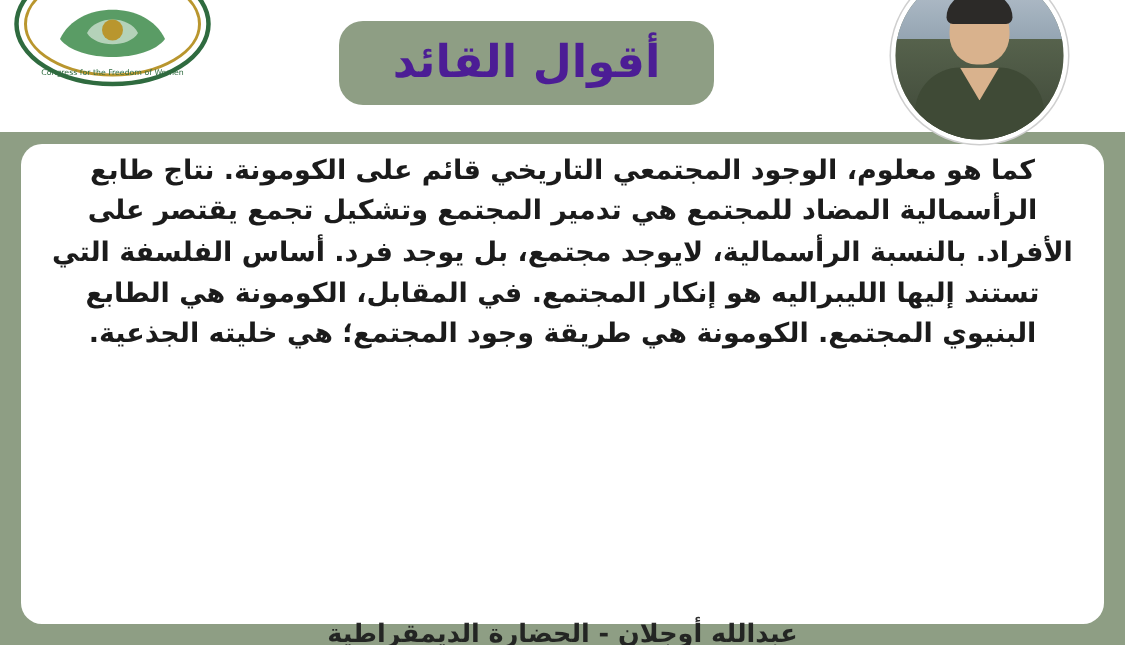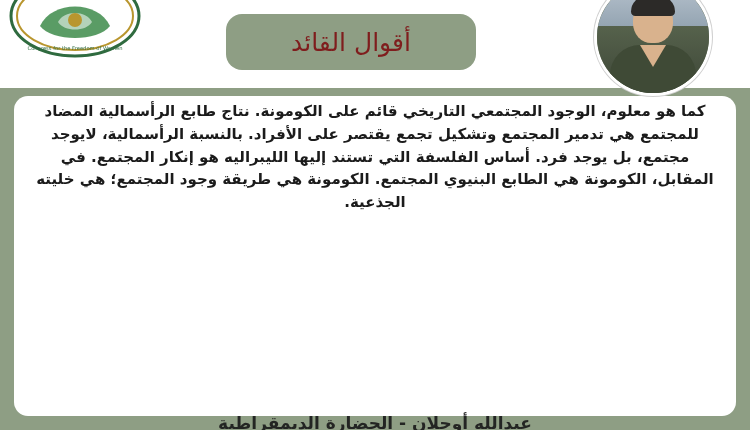--- a/index.html
+++ b/index.html
@@ -70,23 +70,23 @@
     top: 14px;
     width: 250px;
     height: 56px;
     background: #8e9e84;
     border-radius: 16px;
     display: flex;
     align-items: center;
     justify-content: center;
   }
   .title-pill .title-text {
-    color: #7f1d1d;
-    font-size: 25px;
-    font-weight: normal;
+    color: #4c1d95;
+    font-size: 30px;
+    font-weight: bold;
     letter-spacing: 0.5px;
     line-height: 1;
     direction: rtl;
   }
 
   
   .portrait {
     position: absolute;
     left: 594px;
     top: -22px;
@@ -153,21 +153,21 @@
 
   
   .quote-text {
     position: absolute;
     left: 28px;
     top: 100px;
     width: 694px;
     text-align: center;
     direction: rtl;
     color: #1b1b1b;
-    font-size: 15px;
+    font-size: 18px;
     font-weight: bold;
     line-height: 1.52;
     letter-spacing: 0;
   }
 
   
   .attribution {
     position: absolute;
     left: 0;
     bottom: -3px;

